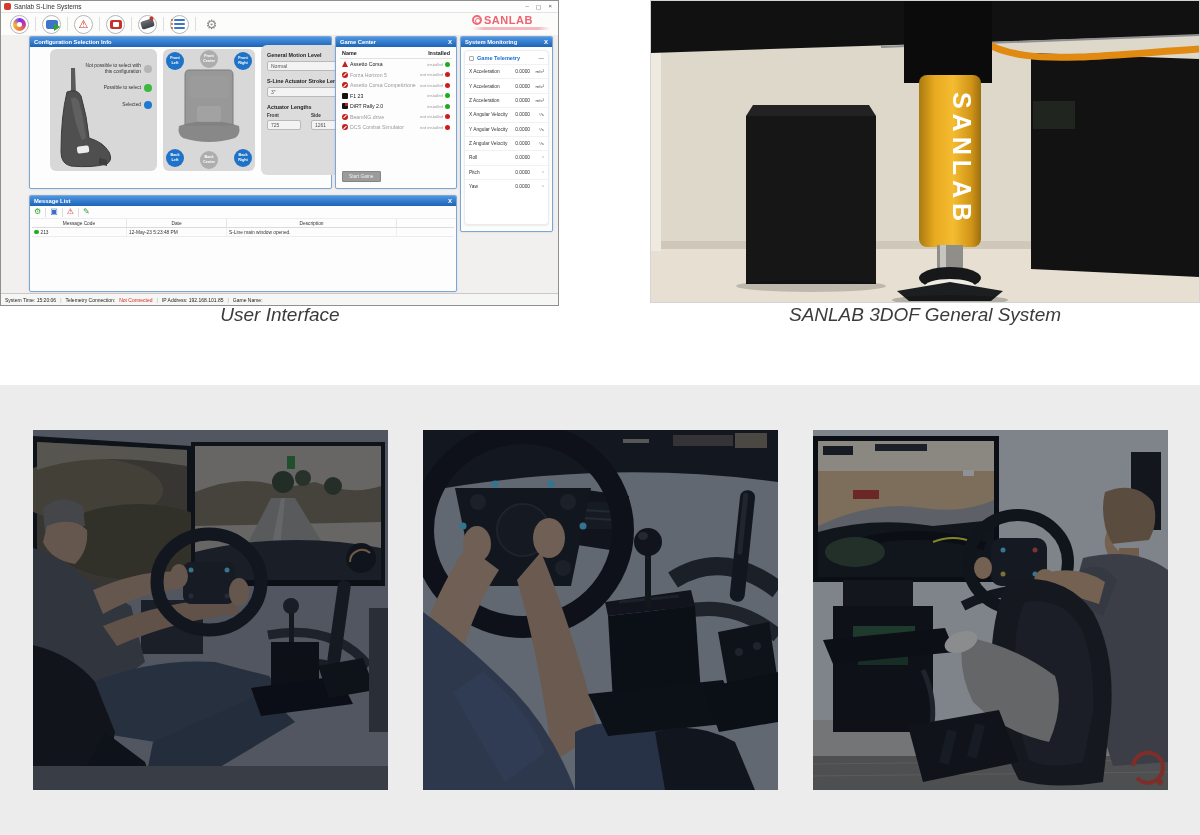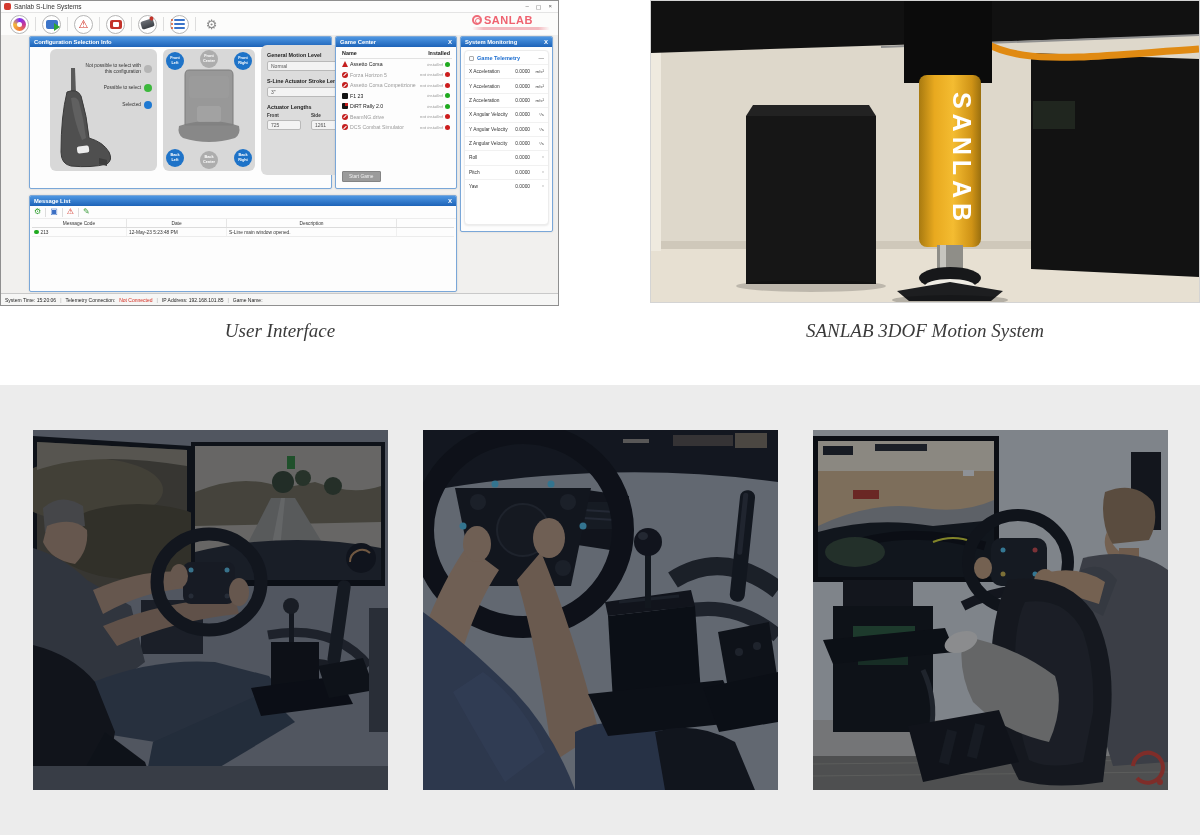--- a/index.html
+++ b/index.html
@@ -103,21 +103,21 @@
   .ml-hrow > div { padding:1.5px 2px; text-align:center; border-right:1px solid #e6e6e6; }
   .ml-row { display:flex; border-bottom:1px solid #ececec; }
   .ml-row > div { padding:1.5px 2px; display:flex; align-items:center; gap:2px; border-right:1px solid #f0f0f0; }
   .c-code { width:95px; } .c-date { width:100px; } .c-desc { width:170px; text-align:left; }
   .dot4 { width:4.5px; height:4.5px; border-radius:50%; background:#1faa1f; }
 
   .statusbar { position:absolute; left:0; right:0; bottom:0; height:12px; background:#f6f6f5; border-top:1px solid #c9c9c9; display:flex; align-items:center; gap:4px; font-size:5px; color:#222; padding:0 4px; }
   .sb-sep { color:#aaa; } .sb-red { color:#d42a1e; }
 
   
-  .caption { position:absolute; top:320px; font-size:19px; font-style:italic; color:#3b3b3b; text-align:center;font-family:Liberation Serif, serif; }
+  .caption { position:absolute; top:304px; font-size:19px; font-style:italic; color:#3b3b3b; text-align:center; }
   .cap-left { left:0; width:560px; }
   .cap-right { left:650px; width:550px; }
 
   
   .photo-tr { position:absolute; left:650px; top:0; width:550px; height:303px; border:1px solid #d4d4d4; }
   .photo-tr svg { display:block; }
 
   
   .band { position:absolute; left:0; top:385px; width:1200px; height:450px; background:#ececec; }
   .bphoto { position:absolute; top:45px; width:355px; height:360px; overflow:hidden; }
@@ -454,21 +454,21 @@
       <rect x="286" y="244" width="26" height="30" fill="#8f8e88"></rect>
       <rect x="289" y="244" width="6" height="30" fill="#c6c5bf"></rect>
       <ellipse cx="299" cy="277" rx="31" ry="11" fill="#17181a"></ellipse>
       <ellipse cx="299" cy="286" rx="26" ry="8" fill="#efece4"></ellipse>
       <polygon points="246,290 299,281 352,290 340,300 258,300" fill="#1d1e20"></polygon>
       <ellipse cx="299" cy="299" rx="58" ry="5" fill="#000000" opacity="0.22"></ellipse>
     </svg>
   </div>
 
   <div class="caption cap-left">User Interface</div>
-  <div class="caption cap-right">SANLAB 3DOF Motion System</div>
+  <div class="caption cap-right">SANLAB 3DOF General System</div>
 
   <div class="band">
 
     <div class="bphoto bp1">
       <svg width="355" height="360" viewBox="0 0 355 360">
         <rect width="355" height="360" fill="#83878d"></rect>
         <polygon points="0,6 158,16 158,154 0,170" fill="#101214"></polygon>
         <polygon points="4,12 154,20 154,150 4,162" fill="#57503f"></polygon>
         <ellipse cx="55" cy="60" rx="75" ry="32" fill="#6a6148"></ellipse>
         <ellipse cx="105" cy="112" rx="85" ry="38" fill="#4c452f"></ellipse>

